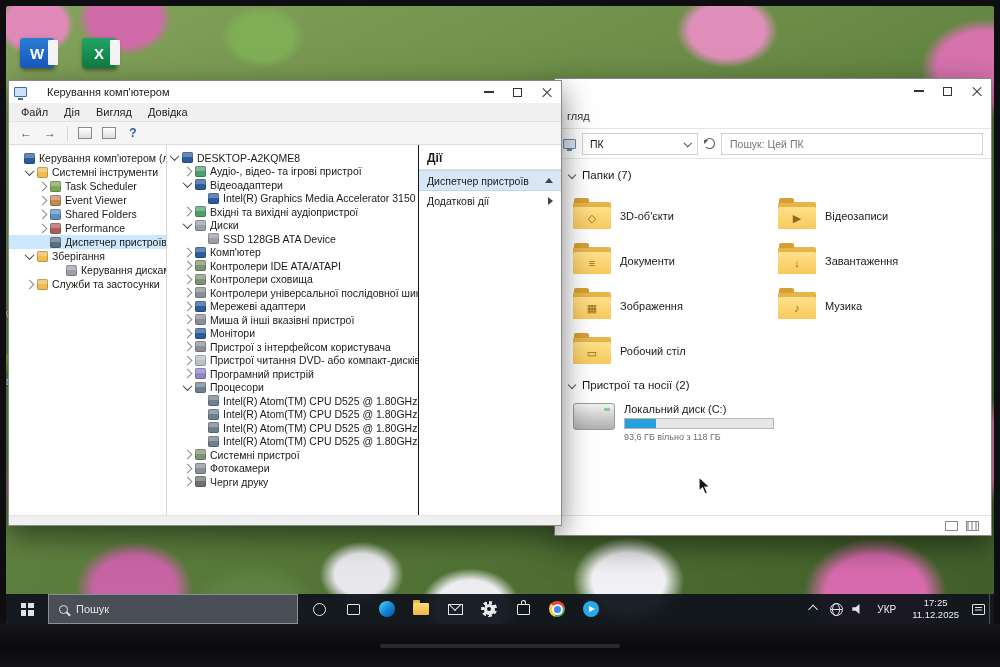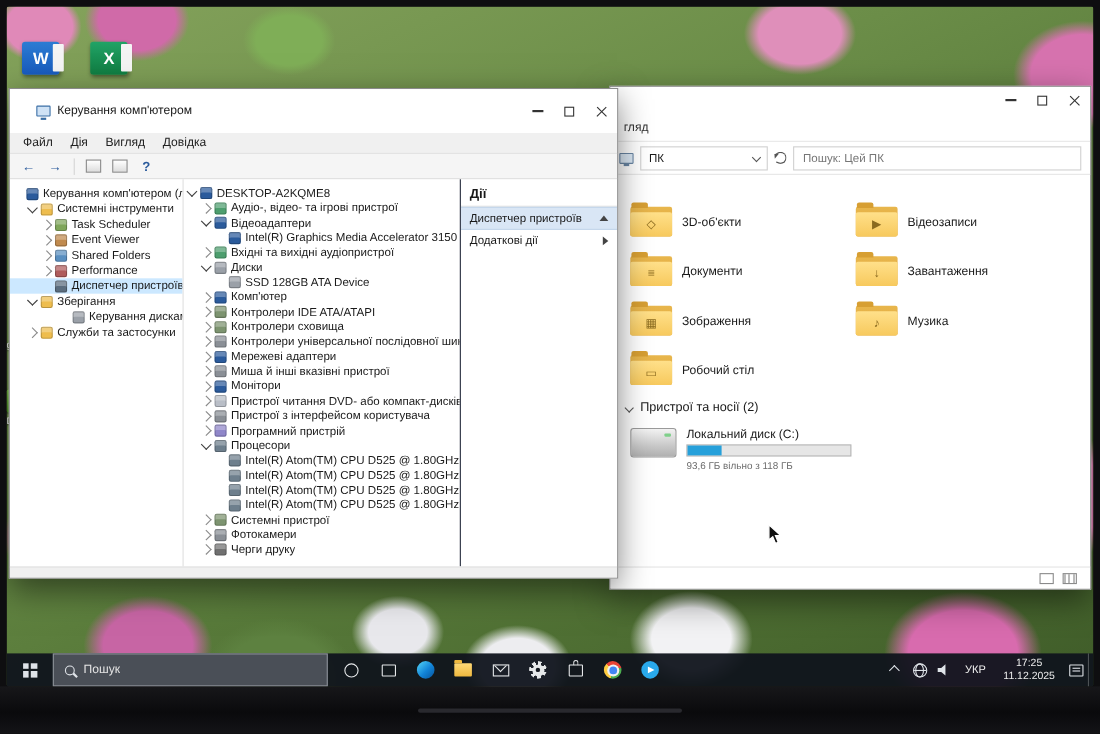--- a/index.html
+++ b/index.html
@@ -43,21 +43,21 @@
   .wbtns{margin-left:auto;display:flex;height:100%;}
   .wbtn{width:29px;height:100%;display:grid;place-items:center;}
   .g-min{width:10px;height:1.3px;background:#333;}
   .g-max{width:9px;height:9px;border:1.2px solid #333;}
   .g-close{position:relative;width:10px;height:10px;}
   .g-close::before,.g-close::after{content:"";position:absolute;left:-1px;top:4.5px;width:12px;height:1.3px;background:#333;}
   .g-close::before{transform:rotate(45deg);}.g-close::after{transform:rotate(-45deg);}
 
   
   .mgmt{left:2px;top:74px;width:554px;height:446px;z-index:3;display:flex;flex-direction:column;}
-  .titlebar{height:40px;background:#fff;display:flex;align-items:center;gap:6px;padding-left:24px;font-size:11px;color:#1a1a1a;flex:none;}
+  .titlebar{height:22px;background:#fff;display:flex;align-items:center;gap:20px;padding-left:5px;font-size:11px;color:#1a1a1a;flex:none;}
   .pc-ico{width:13px;height:10px;border:1.5px solid #3a6ea5;border-radius:1px;position:relative;background:#cfe2f5;}
   .pc-ico::after{content:"";position:absolute;left:3px;right:3px;bottom:-4px;height:2px;background:#3a6ea5;}
   .menubar{height:18px;background:#f0f0f0;display:flex;align-items:center;font-size:11px;color:#222;padding:0 4px;flex:none;}
   .menu-item{padding:2px 8px;}
   .toolbar{height:24px;background:#f5f5f5;border-top:1px solid #e3e3e3;border-bottom:1px solid #dcdcdc;display:flex;align-items:center;padding:0 6px;gap:2px;flex:none;}
   .tbt{width:22px;height:20px;display:grid;place-items:center;font-size:12px;color:#2b5b9c;font-weight:bold;}
   .tsep{width:1px;height:15px;background:#d5d5d5;margin:0 4px;}
   .boxy::after{content:"";width:12px;height:10px;border:1px solid #8a8a8a;background:linear-gradient(#fff,#ddd);}
   .mgmt-body{flex:1;display:flex;min-height:0;}
   .pane{background:#fff;overflow:hidden;padding-top:6px;}
@@ -329,27 +329,27 @@
             <span class="tico" style="background: rgb(138, 143, 150);"></span>
             <span class="tlabel">Миша й інші вказівні пристрої</span>
           </div>
           <div class="drow" style="padding-left: 17px;">
             <i class="exp right"></i>
             <span class="tico" style="background: rgb(43, 91, 156);"></span>
             <span class="tlabel">Монітори</span>
           </div>
           <div class="drow" style="padding-left: 17px;">
             <i class="exp right"></i>
+            <span class="tico" style="background: rgb(138, 143, 150);"></span>
+            <span class="tlabel">Пристрої з інтерфейсом користувача</span>
+          </div>
+          <div class="drow" style="padding-left: 17px;">
+            <i class="exp right"></i>
             <span class="tico" style="background: rgb(185, 190, 199);"></span>
             <span class="tlabel">Пристрої читання DVD- або компакт-дисків</span>
-          </div>
-          <div class="drow" style="padding-left: 17px;">
-            <i class="exp right"></i>
-            <span class="tico" style="background: rgb(138, 143, 150);"></span>
-            <span class="tlabel">Пристрої з інтерфейсом користувача</span>
           </div>
           <div class="drow" style="padding-left: 17px;">
             <i class="exp right"></i>
             <span class="tico" style="background: rgb(143, 134, 201);"></span>
             <span class="tlabel">Програмний пристрій</span>
           </div>
           <div class="drow" style="padding-left: 17px;">
             <i class="exp down"></i>
             <span class="tico" style="background: rgb(110, 127, 141);"></span>
             <span class="tlabel">Процесори</span>
@@ -427,20 +427,24 @@
       <div class="addr-box">
         <span>ПК</span>
         <i class="chev"></i>
       </div>
       <span class="refresh-ic"></span>
       <div class="searchbox">
         <span>Пошук: Цей ПК</span>
       </div>
     </div>
     <div class="econtent">
+      <div class="ghead">
+        <i class="gchev"></i>
+        <span>Папки (7)</span>
+      </div>
       <div class="fgrid">
           <div class="fcell">
             <span class="folder-ic">
               <i class="fbadge">◇</i>
             </span>
             <span class="flabel">3D-об'єкти</span>
           </div>
           <div class="fcell">
             <span class="folder-ic">
               <i class="fbadge">▶</i>

